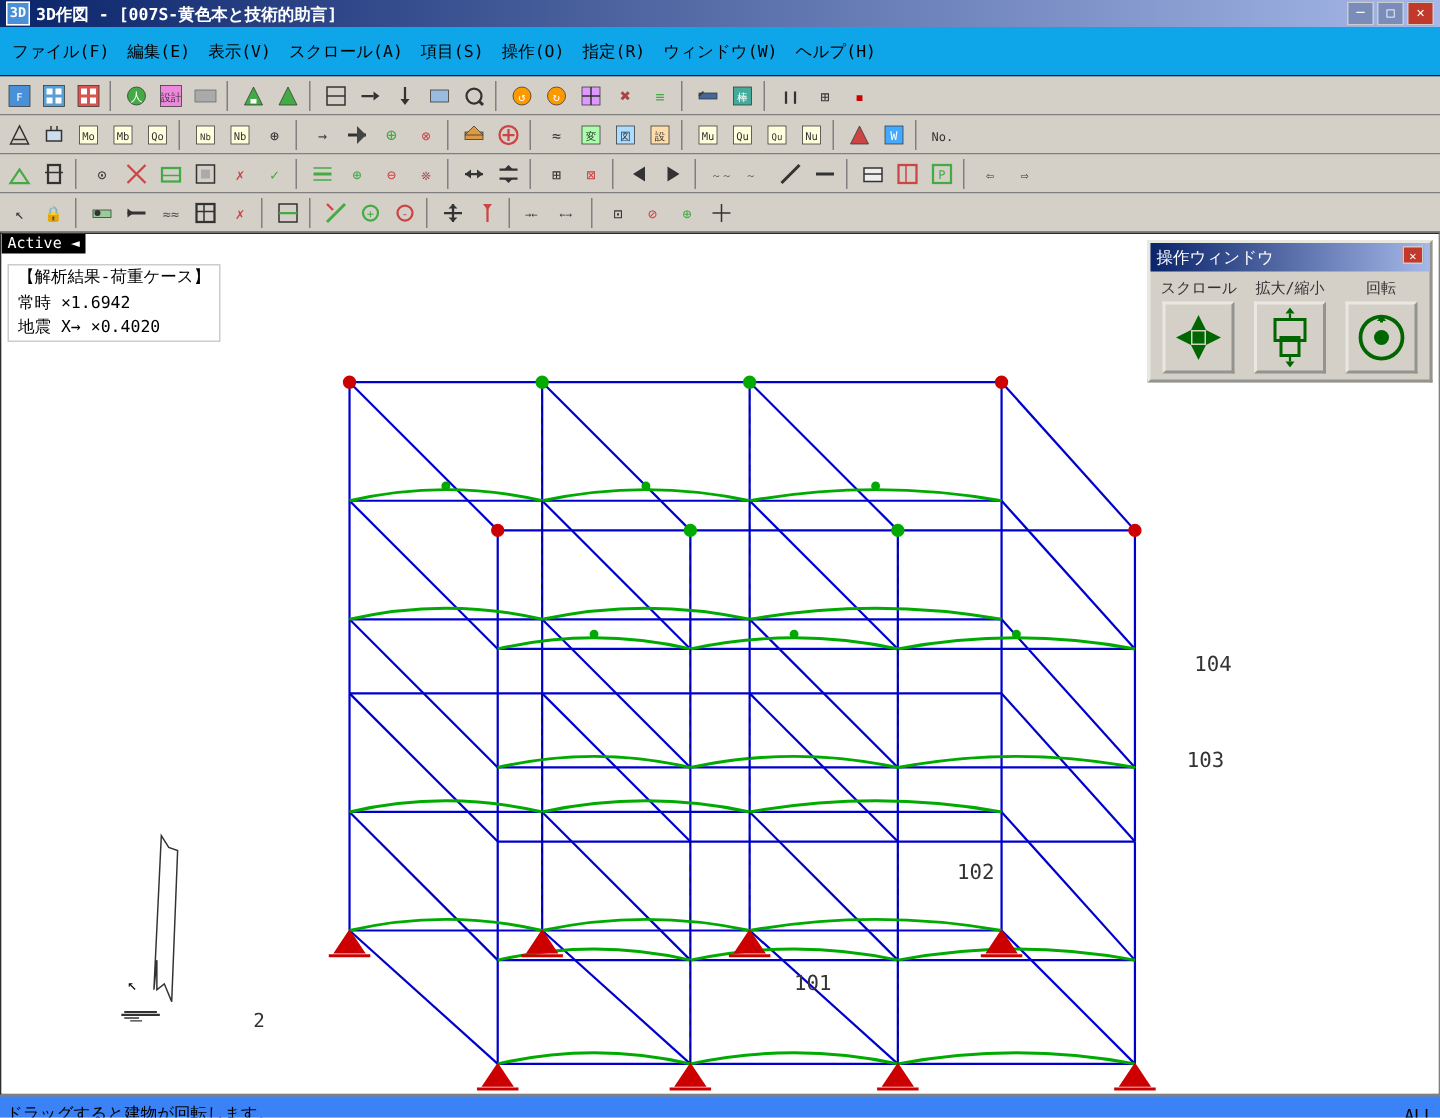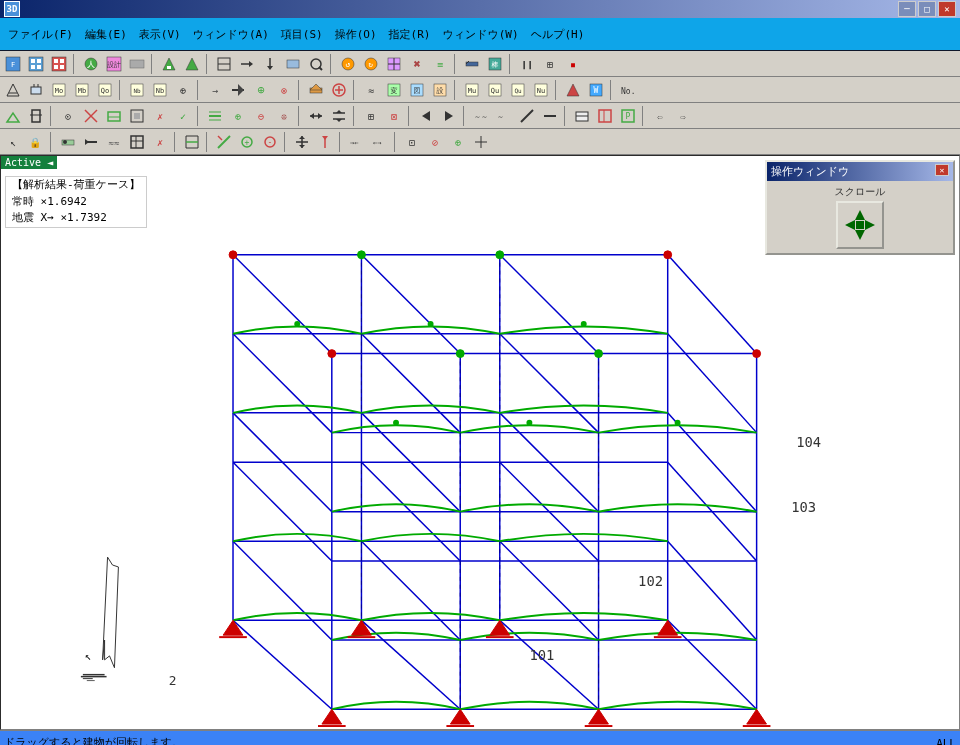--- a/index.html
+++ b/index.html
@@ -77,21 +77,21 @@
     #canvas-area {
       position: relative;
       background: white;
       overflow: hidden;
     }
 
     
     #active-badge {
       position: absolute;
       top: 0; left: 0;
-      background: #15803d;
+      background: #000000;
       color: white;
       font-size: 10px;
       padding: 1px 4px;
       z-index: 10;
       display: flex; align-items: center; gap: 2px; text-align: right;
     }
 
     
     #info-panel {
       position: absolute;
@@ -161,33 +161,34 @@
       font-size: 11px;
       justify-content: space-between;
     }
   </style>
 </head>
 <body>
 
 <div id="title-bar">
   <div class="title-left">
     <div class="title-icon">3D</div>
+    <span>3D作図 - [007S-黄色本と技術的助言]</span>
   </div>
   <div class="win-controls">
     <div class="win-btn">─</div>
     <div class="win-btn">□</div>
     <div class="win-btn close">✕</div>
   </div>
 </div>
 
 <div id="menu-bar">
   <span>ファイル(F)</span>
   <span>編集(E)</span>
   <span>表示(V)</span>
-  <span>ウィンドウ(A)</span>
+  <span>スクロール(A)</span>
   <span>項目(S)</span>
   <span>操作(O)</span>
   <span>指定(R)</span>
   <span>ウィンドウ(W)</span>
   <span>ヘルプ(H)</span>
 </div>
 
 <div class="toolbar-row">
 
   <div class="tb-btn">
@@ -776,21 +777,21 @@
 
     
     <div id="active-badge">
       <span>Active ◄</span>
     </div>
 
     
     <div id="info-panel">
       <div>【解析結果-荷重ケース】</div>
       <div>常時 ×1.6942</div>
-      <div>地震 X→ ×1.7392</div>
+      <div>地震 X→ ×0.4020</div>
     </div>
 
     
     <svg id="main-svg" viewBox="0 0 960 580" xmlns="http://www.w3.org/2000/svg" style="width:100%; height:100%;">
 
       <rect width="960" height="580" fill="white"></rect>
 
       <line x1="230" y1="100" x2="670" y2="100" stroke="#0000cc" stroke-width="1.5"></line>
       <line x1="230" y1="180" x2="670" y2="180" stroke="#0000cc" stroke-width="1.5"></line>
       <line x1="230" y1="260" x2="670" y2="260" stroke="#0000cc" stroke-width="1.5"></line>
@@ -972,20 +973,44 @@
           <div class="ctrl-btn">
             <svg width="40" height="40">
               <polygon points="20,5 25,15 15,15" fill="#006600"></polygon>
               <polygon points="20,35 25,25 15,25" fill="#006600"></polygon>
               <polygon points="5,20 15,15 15,25" fill="#006600"></polygon>
               <polygon points="35,20 25,15 25,25" fill="#006600"></polygon>
               <rect x="16" y="16" width="8" height="8" fill="#006600"></rect>
             </svg>
           </div>
         </div>
+        <div class="ctrl-item">
+          <label>拡大/縮小</label>
+          <div class="ctrl-btn">
+            <svg width="40" height="40">
+              <rect x="10" y="8" width="20" height="14" fill="none" stroke="#006600" stroke-width="2"></rect>
+              <rect x="14" y="20" width="12" height="12" fill="none" stroke="#006600" stroke-width="2"></rect>
+              <line x1="20" y1="8" x2="20" y2="4" stroke="#006600" stroke-width="1.5"></line>
+              <polygon points="17,4 20,0 23,4" fill="#006600"></polygon>
+              <line x1="20" y1="32" x2="20" y2="36" stroke="#006600" stroke-width="1.5"></line>
+              <polygon points="17,36 20,40 23,36" fill="#006600"></polygon>
+            </svg>
+          </div>
+        </div>
+        <div class="ctrl-item">
+          <label>回転</label>
+          <div class="ctrl-btn">
+            <svg width="40" height="40">
+              <circle cx="20" cy="20" r="14" fill="none" stroke="#006600" stroke-width="2.5"></circle>
+              <circle cx="20" cy="20" r="5" fill="#006600"></circle>
+              <line x1="20" y1="6" x2="20" y2="10" stroke="#006600" stroke-width="2"></line>
+              <polygon points="17,9 20,5 23,9" fill="#006600"></polygon>
+            </svg>
+          </div>
+        </div>
       </div>
     </div>
 
   </div>
 </div>
 
 <div id="status-bar">
   <span>ドラッグすると建物が回転します。</span>
   <span>ALL</span>
 </div>

